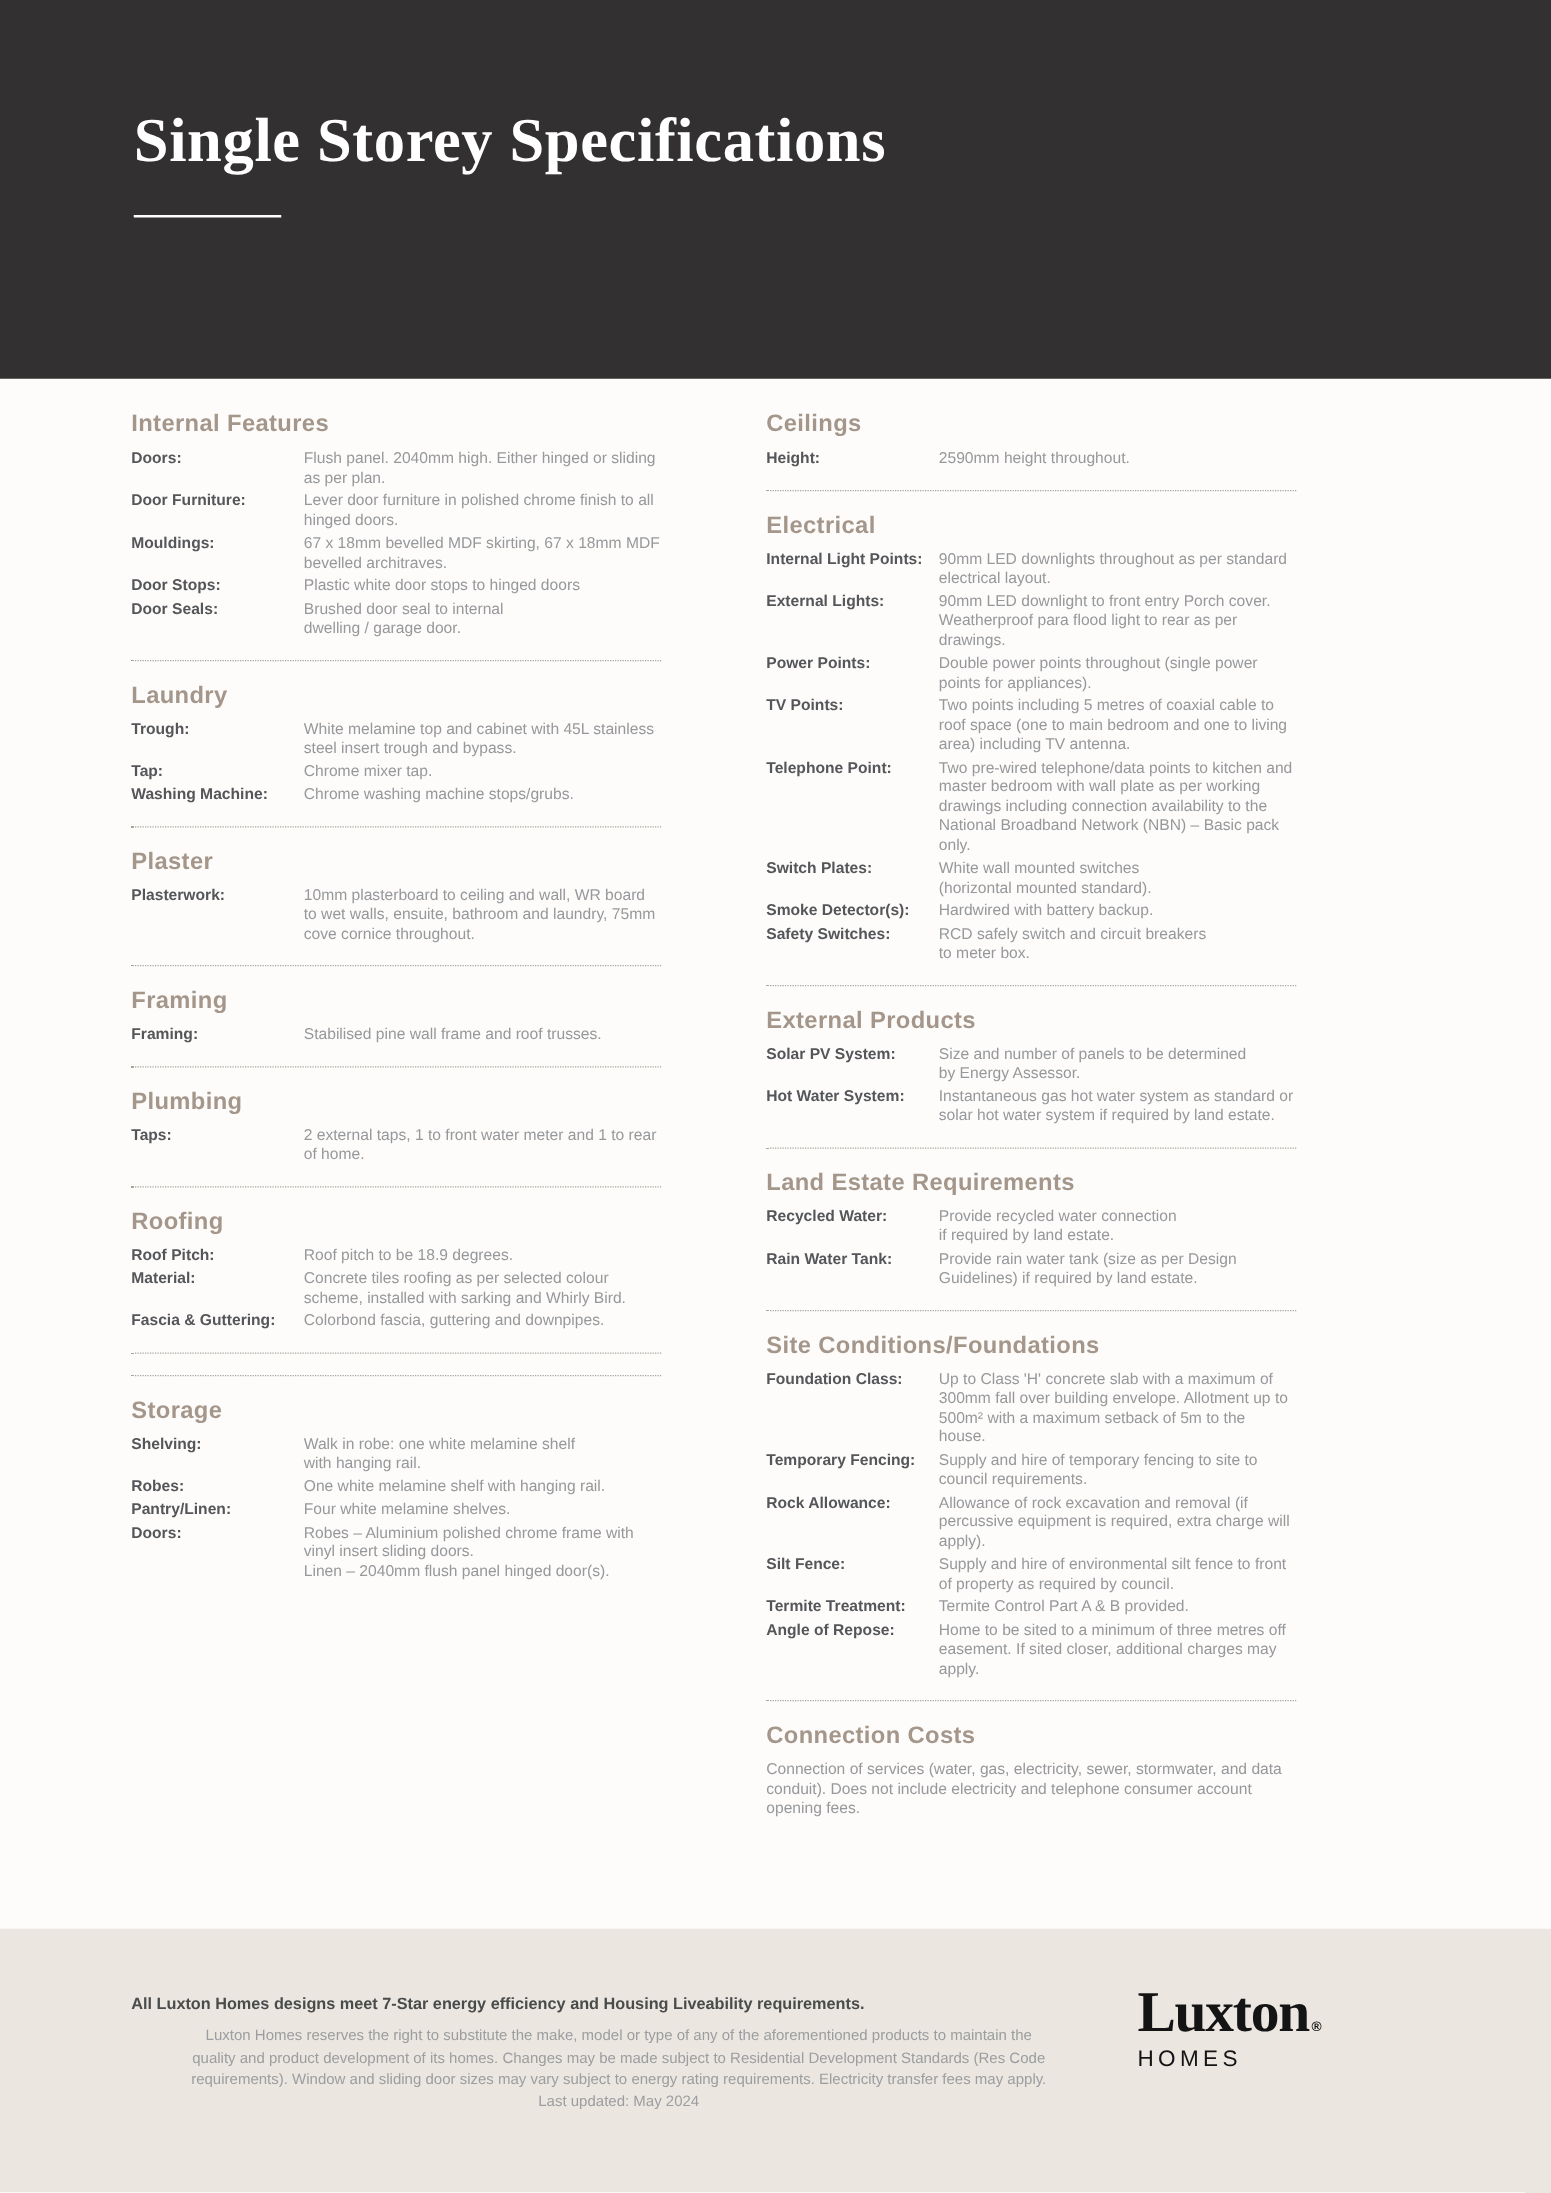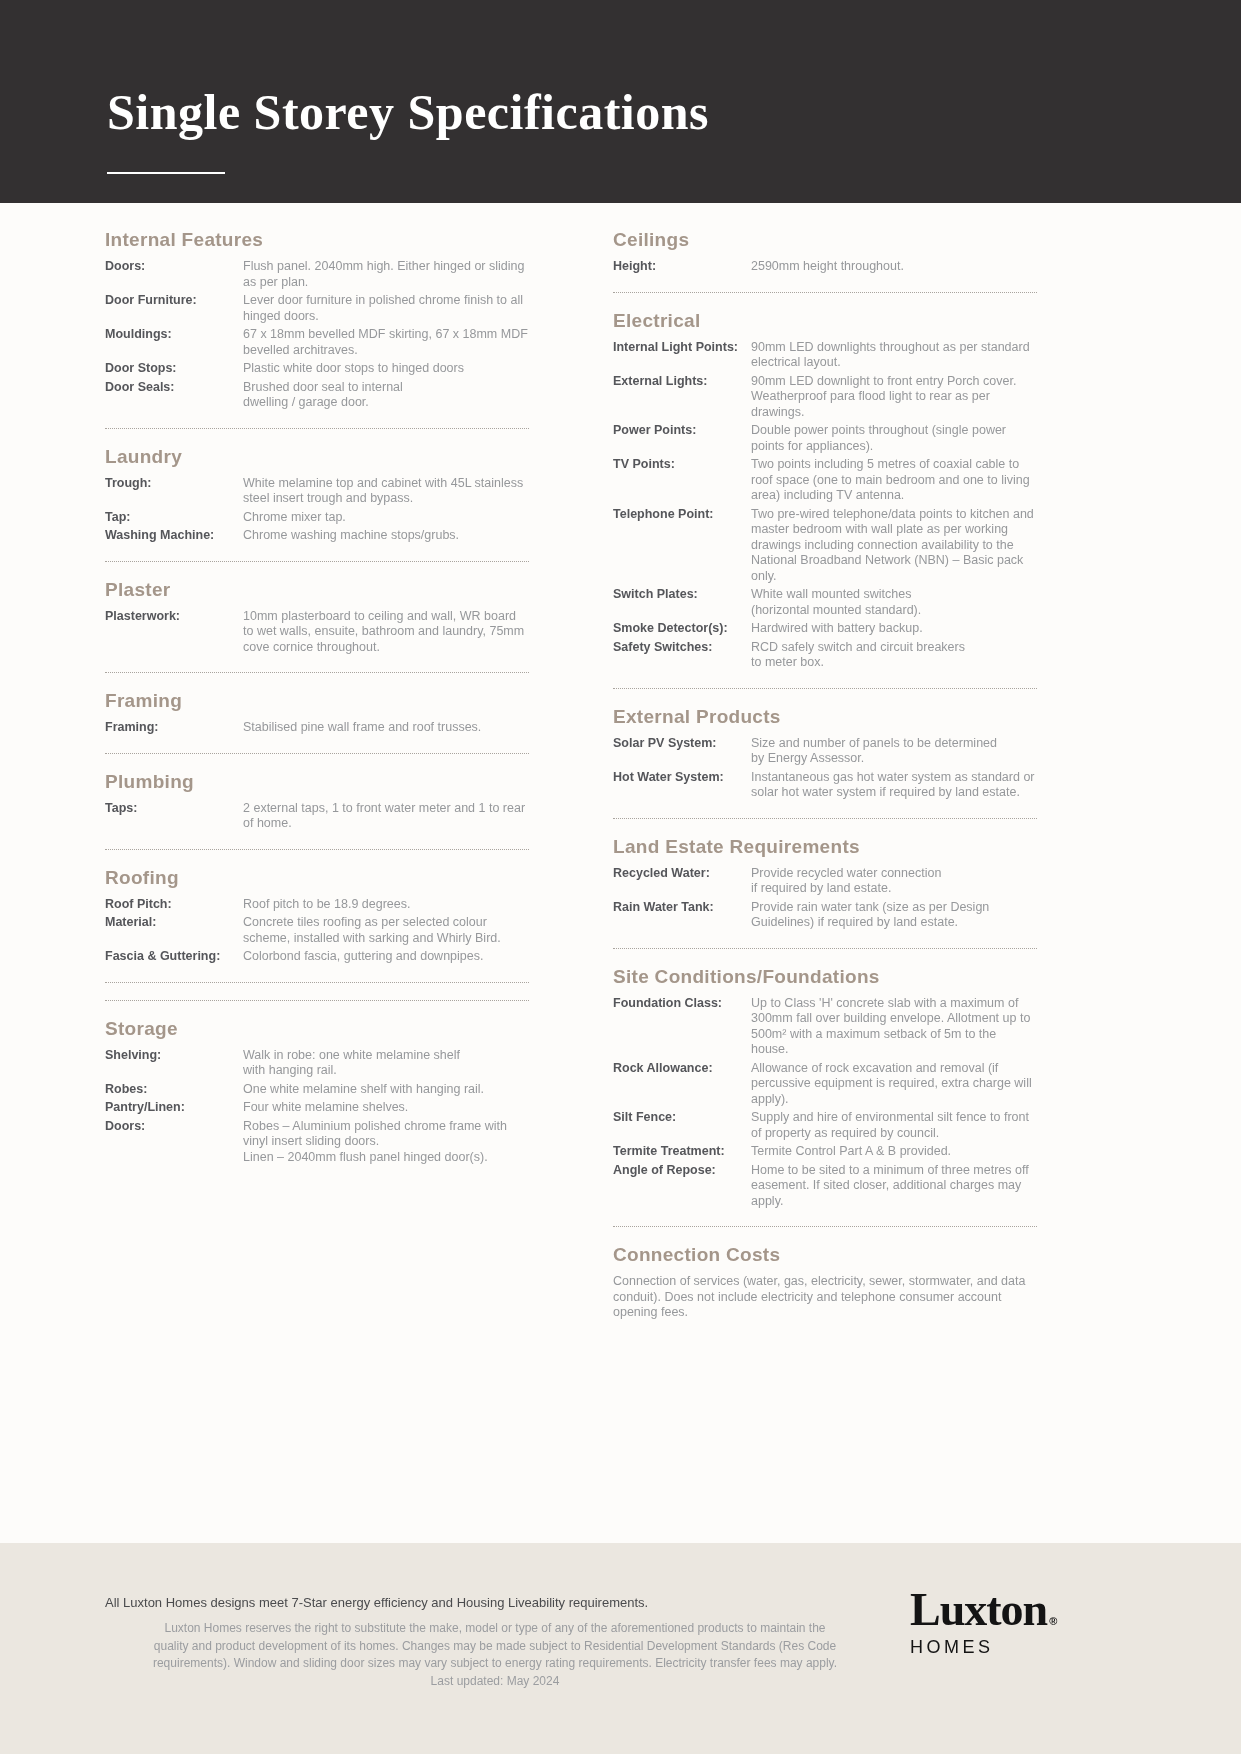--- a/index.html
+++ b/index.html
@@ -10,21 +10,21 @@
   }
   *{margin:0;padding:0;box-sizing:border-box;}
   html,body{background:#fff;}
   body{
     width:1241px;height:1754px;position:relative;overflow:hidden;
     background:var(--page_bg);
     font-family:"Liberation Sans",sans-serif;
   }
   .header{
     background:var(--header_bg);
-    height:203px;width:100%;
+    height:303px;width:100%;
     padding:85px 0 0 107px;
   }
   .page-title{
     color:var(--title_color);
     font-family:"Liberation Serif",serif;
     font-weight:bold;
     font-size:50px;
     letter-spacing:0.5px;
     line-height:1.1;
   }
@@ -73,21 +73,21 @@
   .footer{
     position:absolute;left:0;bottom:0;
     width:100%;height:211px;
     background:var(--footer_bg);
   }
   .footer-inner{
     position:relative;height:100%;
     padding:52px 0 0 105px;
   }
   .footer-bold-note{
-    font-size:13px;font-weight:normal;
+    font-size:13px;font-weight:bold;
     color:var(--footer_bold_color);
     margin-bottom:10px;
   }
   .footer-disclaimer{
     font-size:12px;line-height:17.5px;
     color:var(--footer_text_color);
     white-space:pre-line;
     max-width:780px;
     text-align:center;
   }
@@ -296,20 +296,24 @@
           <div class="spec-label">Rain Water Tank:</div>
           <div class="spec-value">Provide rain water tank (size as per Design Guidelines) if required by land estate.</div>
         </div>
       </div>
       <div class="section-divider"></div>
       <div>
         <div class="section-heading">Site Conditions/Foundations</div>
         <div class="spec-row">
           <div class="spec-label">Foundation Class:</div>
           <div class="spec-value">Up to Class 'H' concrete slab with a maximum of 300mm fall over building envelope. Allotment up to 500m² with a maximum setback of 5m to the house.</div>
+        </div>
+        <div class="spec-row">
+          <div class="spec-label">Temporary Fencing:</div>
+          <div class="spec-value">Supply and hire of temporary fencing to site to council requirements.</div>
         </div>
         <div class="spec-row">
           <div class="spec-label">Rock Allowance:</div>
           <div class="spec-value">Allowance of rock excavation and removal (if percussive equipment is required, extra charge will apply).</div>
         </div>
         <div class="spec-row">
           <div class="spec-label">Silt Fence:</div>
           <div class="spec-value">Supply and hire of environmental silt fence to front of property as required by council.</div>
         </div>
         <div class="spec-row">

